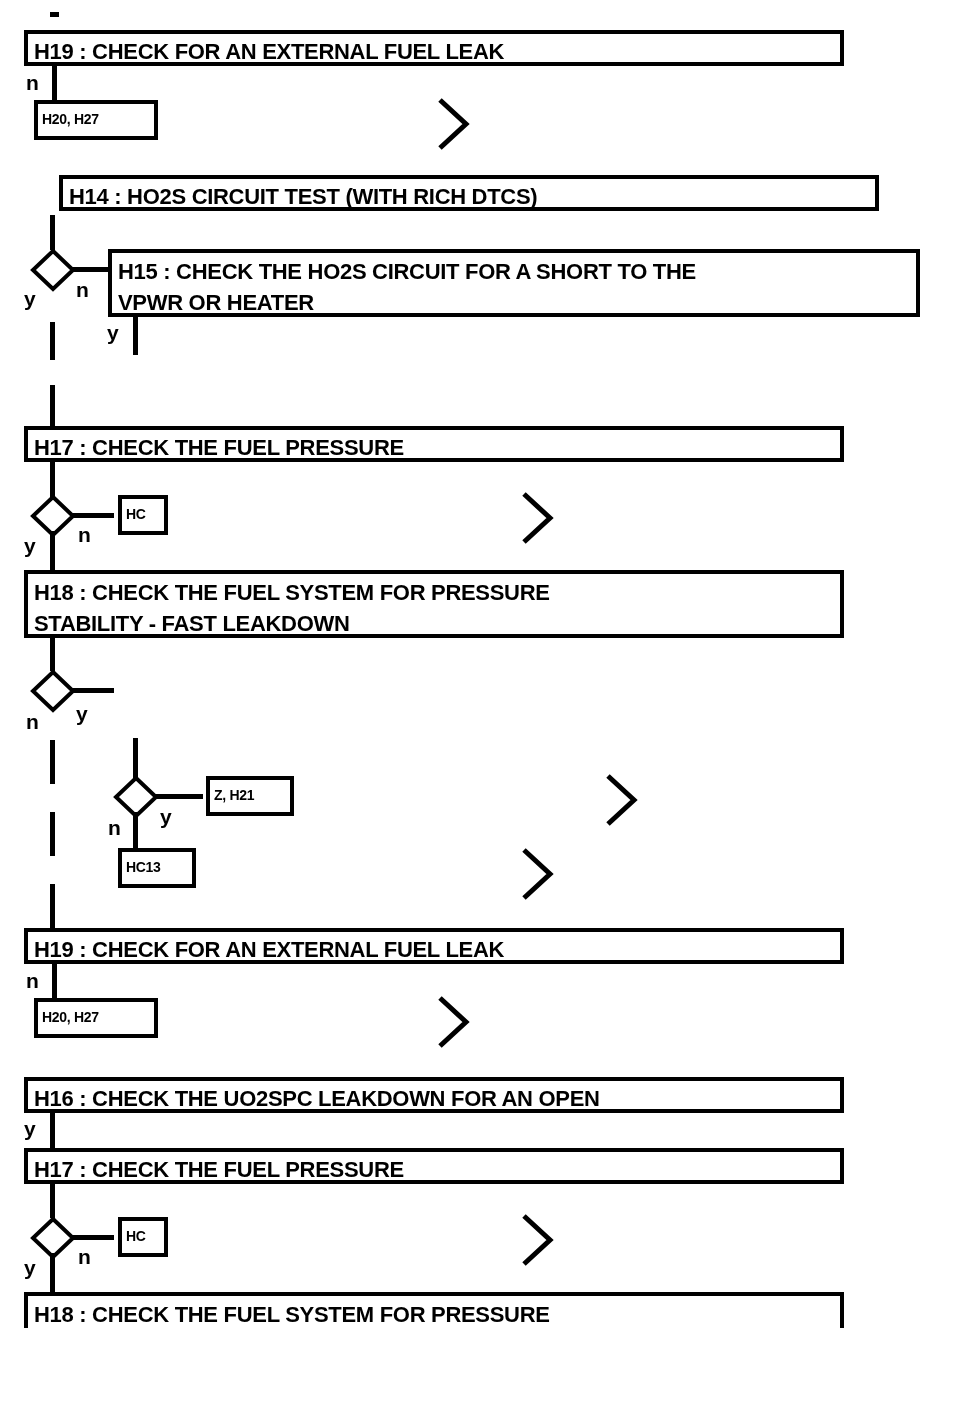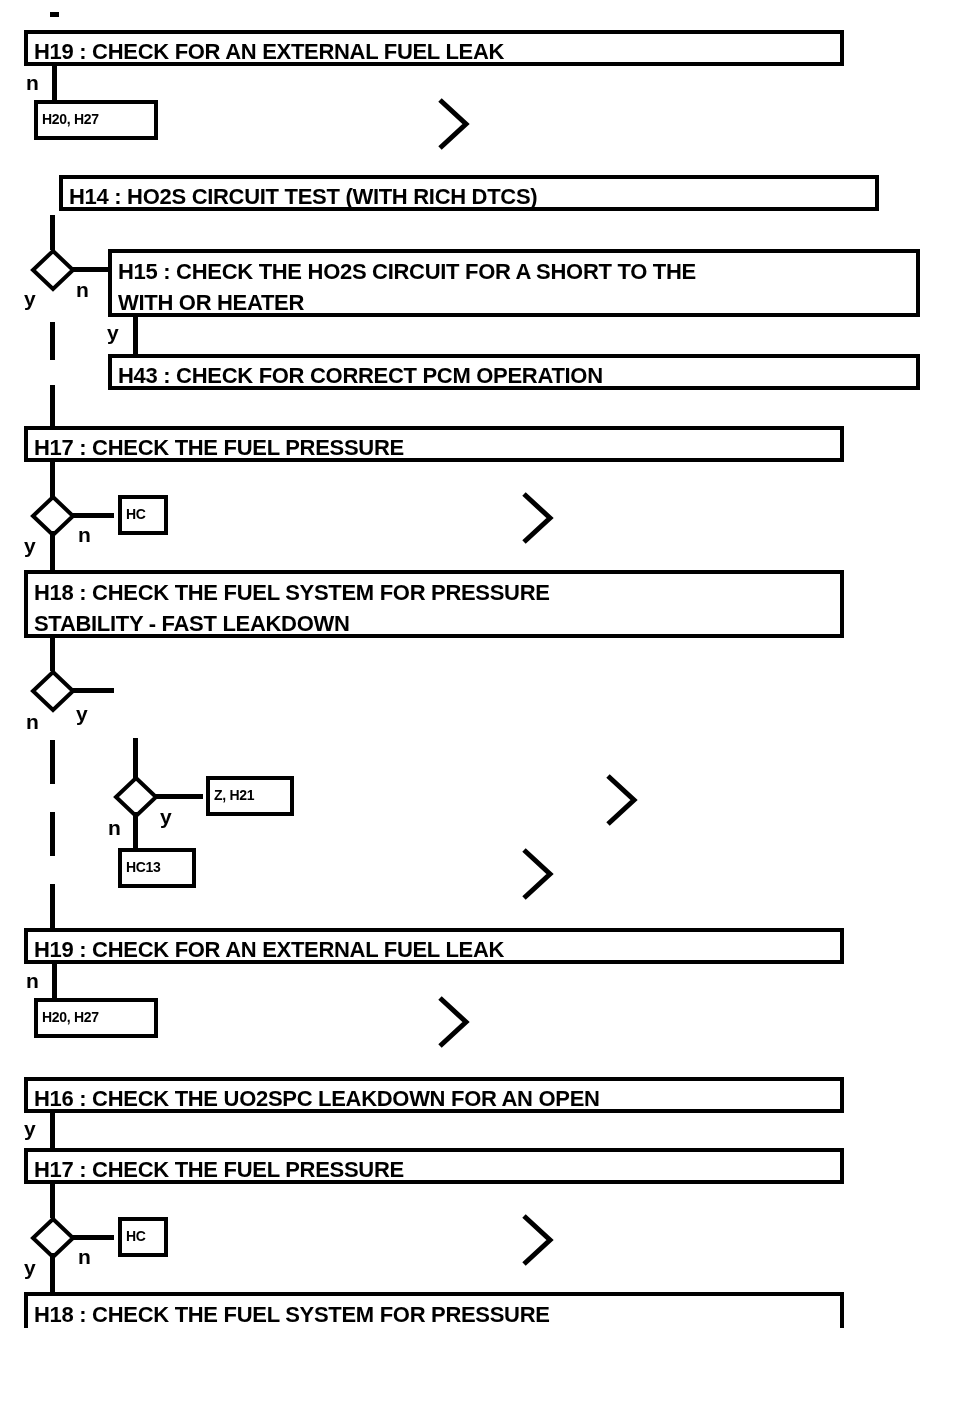--- a/index.html
+++ b/index.html
@@ -115,26 +115,25 @@
     <svg width="46" height="44" viewBox="0 0 46 44">
       <polygon points="23,3 43,22 23,41 3,22" fill="#ffffff" stroke="#000000" stroke-width="4"></polygon>
     </svg>
   </div>
   <div class="branch-label" style="left:24px; top:288px;">y</div>
   <div class="branch-label" style="left:76px; top:279px;">n</div>
 
   <div class="hline" style="left:72px; top:267px; width:40px; height:5px;"></div>
 
   <div class="node-box two-line" style="left:108px; top:249px; width:812px; height:68px;">H15 : CHECK THE HO2S CIRCUIT FOR A SHORT TO THE
-WITH OR HEATER</div>
+VPWR OR HEATER</div>
 
   <div class="vline" style="left:133px; top:317px; width:5px; height:38px;"></div>
   <div class="branch-label" style="left:107px; top:322px;">y</div>
 
-  <div class="node-box" style="left:108px; top:354px; width:812px; height:36px;">H43 : CHECK FOR CORRECT PCM OPERATION</div>
 
   <div class="vline" style="left:50px; top:322px; width:5px; height:38px;"></div>
   <div class="vline" style="left:50px; top:385px; width:5px; height:41px;"></div>
 
   <div class="node-box" style="left:24px; top:426px; width:820px; height:36px;">H17 : CHECK THE FUEL PRESSURE</div>
 
   <div class="vline" style="left:50px; top:462px; width:5px; height:35px;"></div>
 
   <div class="diamond" style="left:30px; top:494px;">
     <svg width="46" height="44" viewBox="0 0 46 44">

